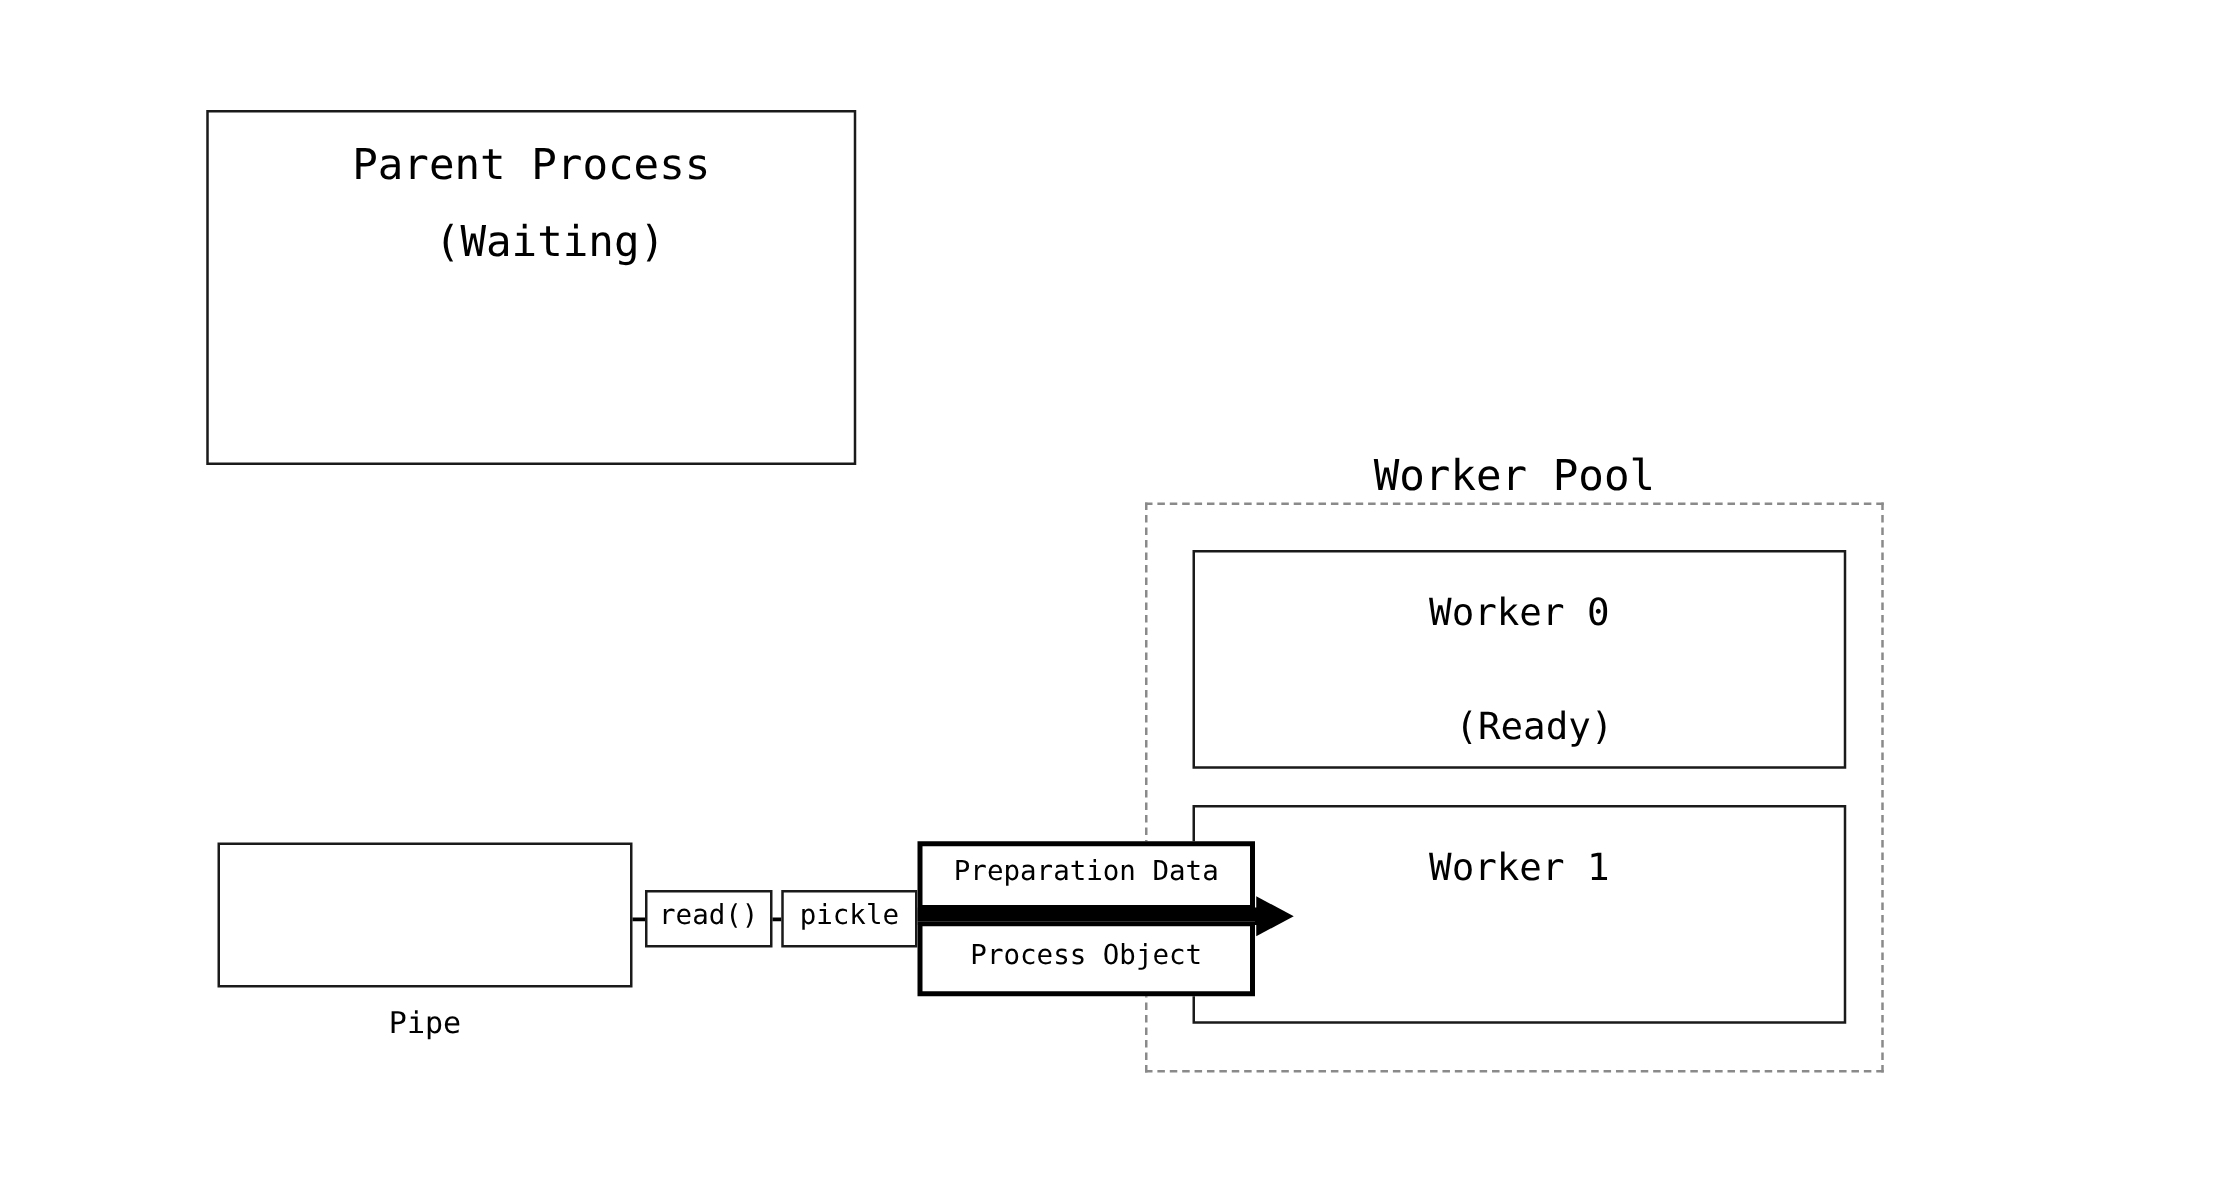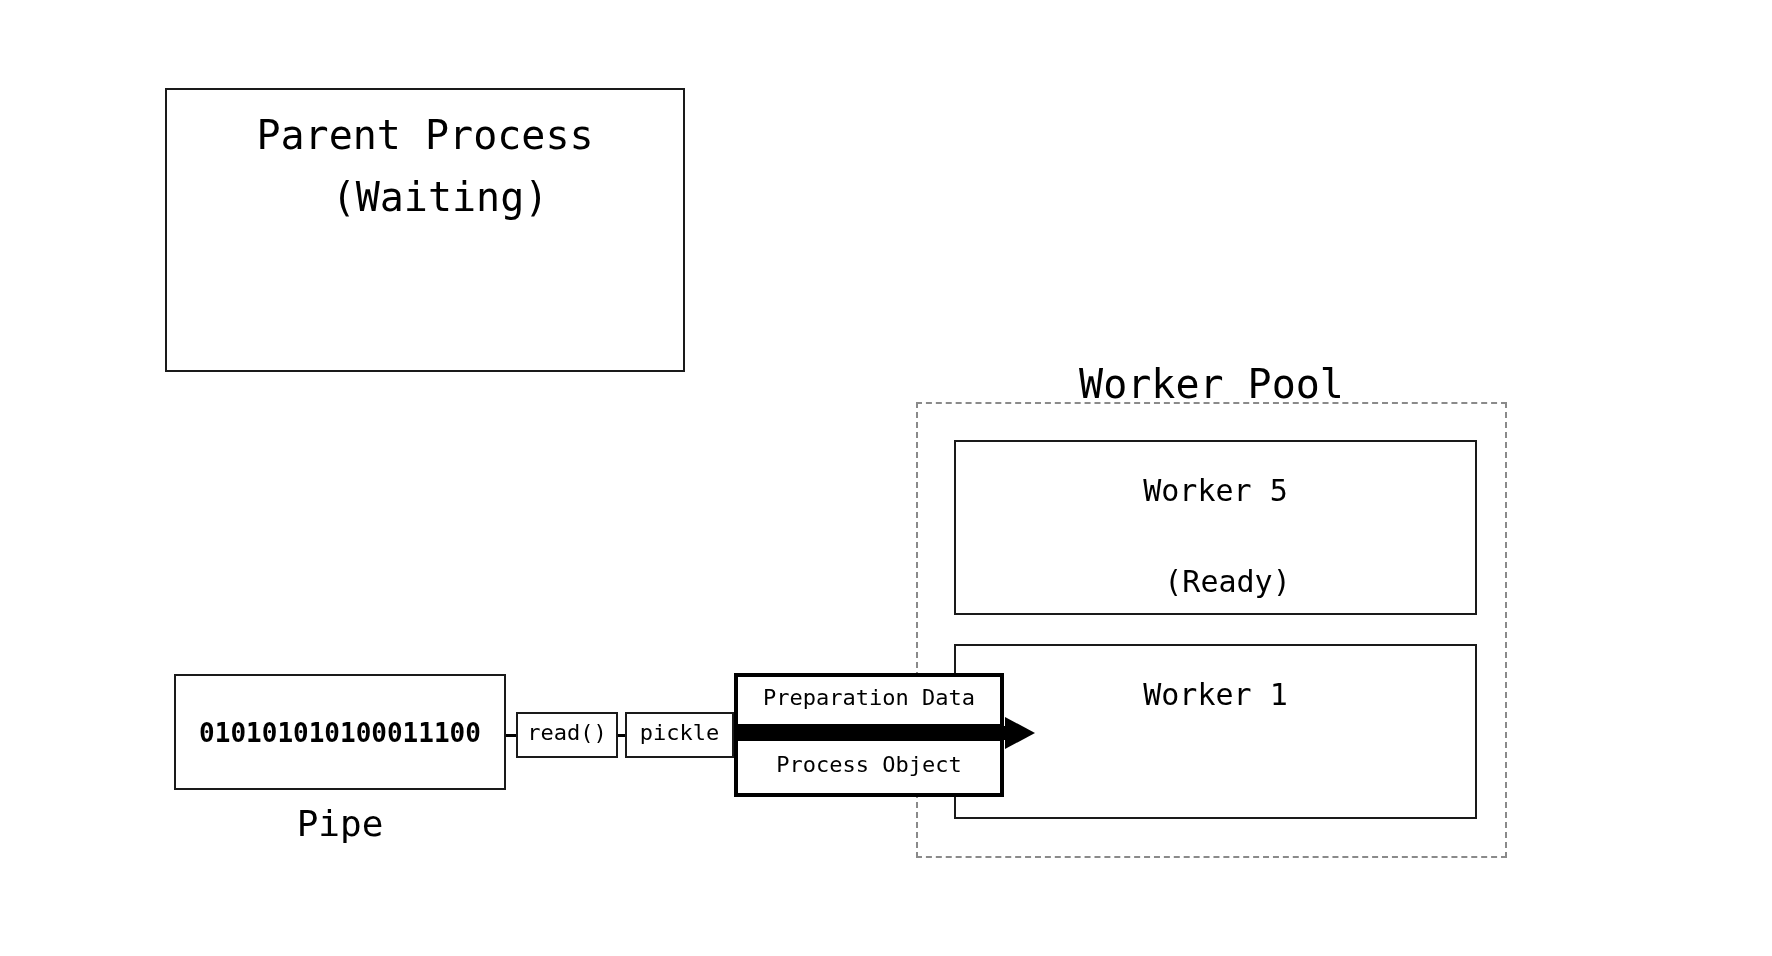--- a/index.html
+++ b/index.html
@@ -42,25 +42,25 @@
   }
   .center-line {
     position: absolute;
     text-align: center;
     white-space: pre;
     font-family: "DejaVu Sans Mono", monospace;
     color: #000000;
     line-height: 1;
   }
 
-  .t-title    { font-size: 40px; }
+  .t-title    { font-size: 34px; }
   .t-body     { font-size: 30px; }
   .t-small    { font-size: 22px; }
   .t-binary   { font-size: 26px; font-weight: bold; }
-  .t-label    { font-size: 36px; }
+  .t-label    { font-size: 24px; }
 
   
   .hline {
     position: absolute;
     background: #000000;
   }
   .arrowhead {
     position: absolute;
     width: 0;
     height: 0;
@@ -79,30 +79,29 @@
   <div class="center-line t-title" style="left:165px; top:115px; width:520px;">Parent Process</div>
   <div class="center-line t-title" style="left:165px; top:177px; width:488px;margin-left:31px;">(Waiting)</div>
 
   <div class="center-line t-title" style="left:916px; top:364px; width:591px;text-align:center;">Worker Pool</div>
 
   <div class="dashed-box" style="left:916px; top:402px; width:591px; height:456px;">
   </div>
 
   <div class="box box-thin" style="left:954px; top:440px; width:523px; height:175px;">
   </div>
-  <div class="center-line t-body" style="left:954px; top:476px; width:523px;">Worker 5</div>
+  <div class="center-line t-body" style="left:954px; top:476px; width:523px;">Worker 0</div>
   <div class="center-line t-body" style="left:954px; top:567px; width:523px;margin-left:12px;">(Ready)</div>
 
   <div class="box box-thin" style="left:954px; top:644px; width:523px; height:175px;">
   </div>
   <div class="center-line t-body" style="left:954px; top:680px; width:523px;">Worker 1</div>
 
   <div class="box box-thin" style="left:174px; top:674px; width:332px; height:116px;">
   </div>
-  <div class="center-line t-binary" style="left:174px; top:720px; width:332px;">010101010100011100</div>
   <div class="center-line t-label" style="left:174px; top:806px; width:332px;">Pipe</div>
 
   <div class="hline" style="left:506px; top:734px; width:11px; height:3px;"></div>
 
   <div class="box box-thin" style="left:516px; top:712px; width:102px; height:46px;">
   </div>
   <div class="center-line t-small" style="left:516px; top:722px; width:102px;">read()</div>
 
   <div class="hline" style="left:618px; top:734px; width:8px; height:3px;"></div>
 

